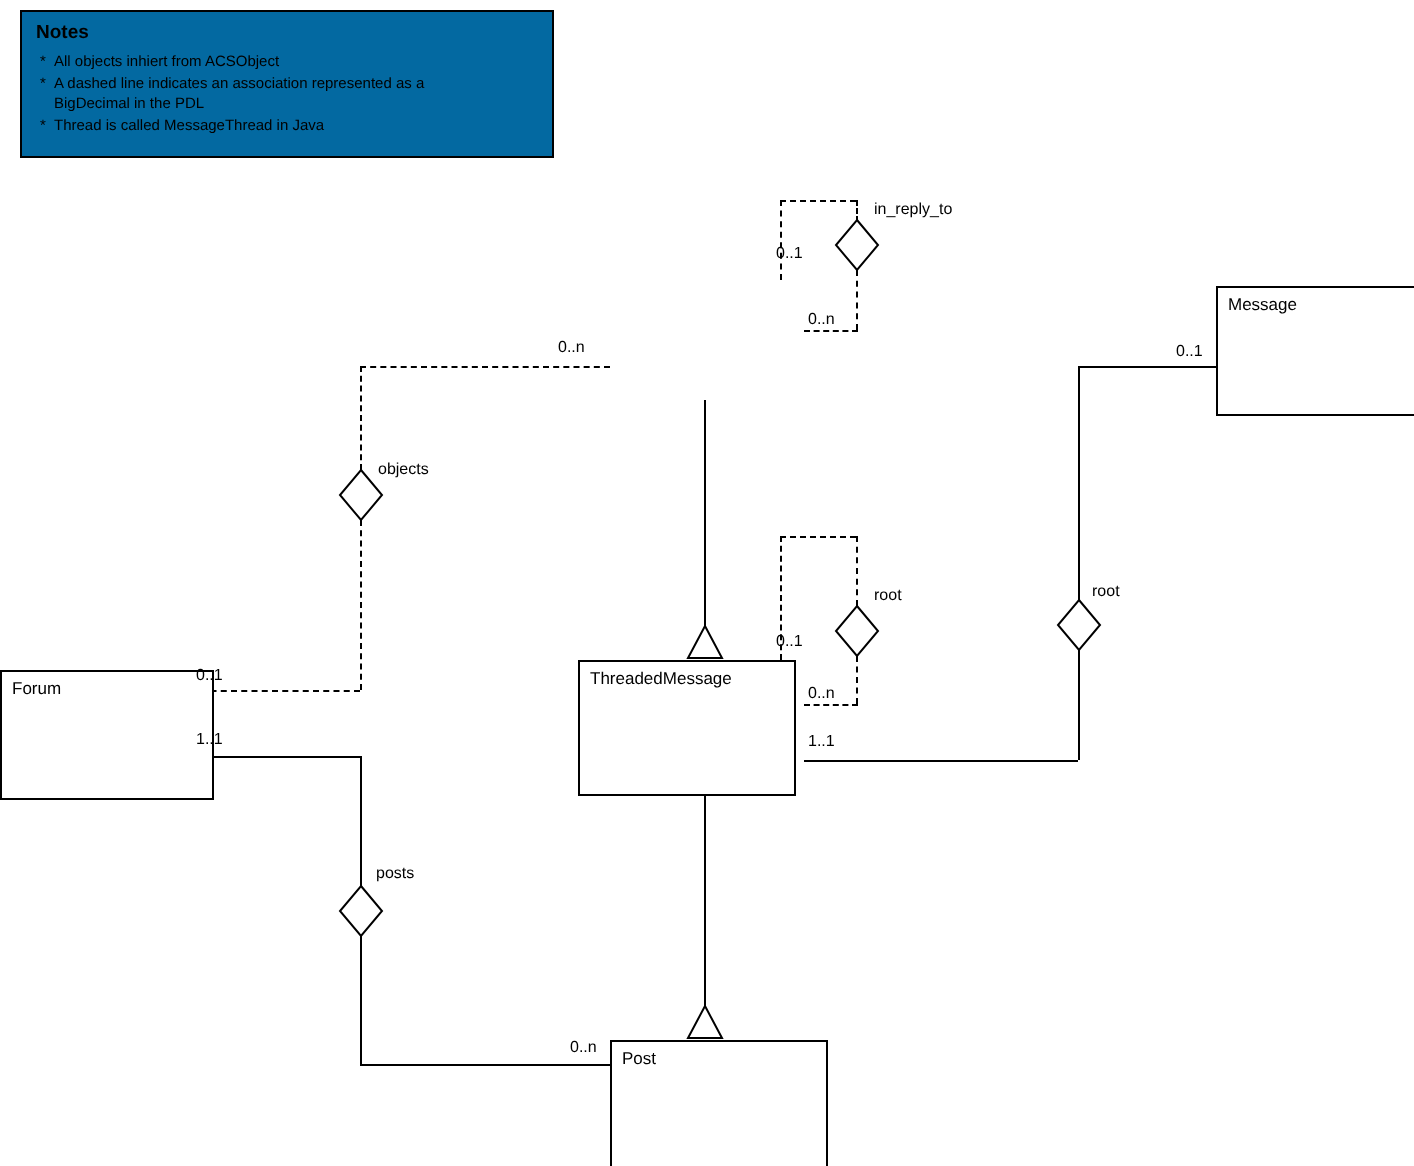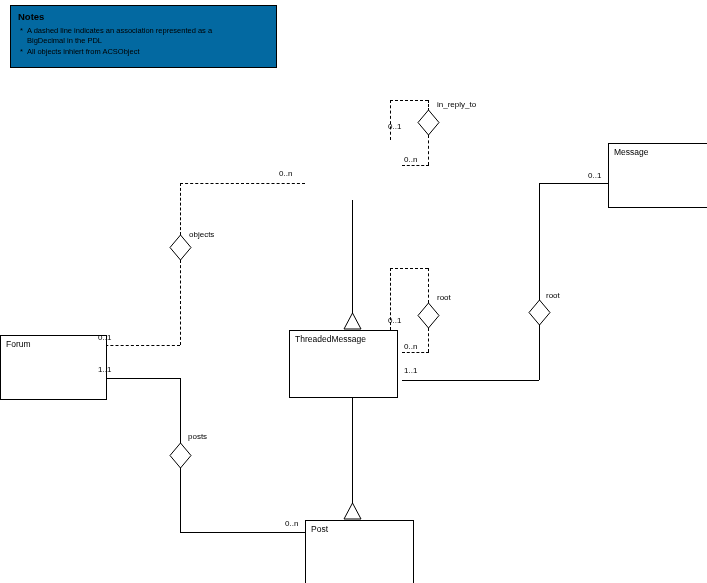--- a/index.html
+++ b/index.html
@@ -105,18 +105,19 @@
   <span class="lbl" style="left:388px;top:316px">0..1</span>
   <span class="lbl" style="left:404px;top:342px">0..n</span>
   <span class="lbl" style="left:588px;top:171px">0..1</span>
   <span class="lbl" style="left:404px;top:366px">1..1</span>
   <span class="lbl" style="left:98px;top:365px">1..1</span>
   <span class="lbl" style="left:285px;top:519px">0..n</span>
 
   <div class="notes">
     <div class="notes-title">Notes</div>
     <ul>
+      <li>All objects inhiert from ACSObject</li>
       <li>A dashed line indicates an association represented as a BigDecimal in the PDL</li>
-      <li>All objects inhiert from ACSObject</li>
+      <li>Thread is called MessageThread in Java</li>
     </ul>
   </div>
 
 </div>
 
 </body></html>

